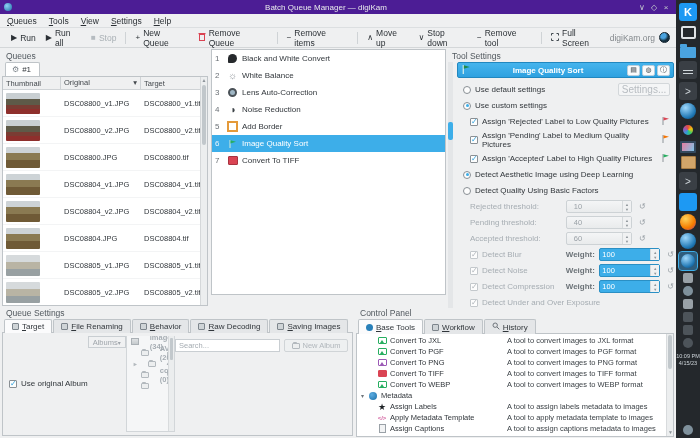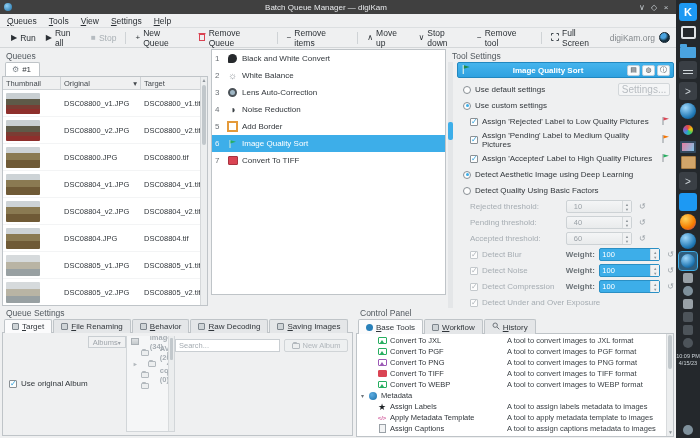--- a/index.html
+++ b/index.html
@@ -1,21 +1,21 @@
 <!DOCTYPE html>
 <html><head>
 <meta charset="utf-8">
 <style>
   * { margin:0; padding:0; box-sizing:border-box; }
   html,body { width:700px; height:438px; overflow:hidden; }
   body { font-family:"Liberation Sans", sans-serif; background:#eff0f1; position:relative; font-size:8px; color:#31363b; }
 
   
   .window { position:absolute; left:0; top:0; width:676px; height:438px; background:#eff0f1; }
-  .titlebar { height:14px; background:#404040; color:#fcfcfc; display:flex; align-items:center; padding:0 4px; font-size:8px; }
+  .titlebar { height:14px; background:#4c1d95; color:#fcfcfc; display:flex; align-items:center; padding:0 4px; font-size:8px; }
   .titlebar .appicon { width:8px; height:8px; border-radius:50%; background:radial-gradient(circle at 35% 35%, #8fd0f5, #1d6fa5); margin-right:4px; }
   .titlebar .title { flex:1; text-align:center; color:#e8eaec; }
   .titlebar .wbtn { width:12px; text-align:center; color:#c3c9cd; font-size:8px; cursor:default; }
   .menubar { height:14px; display:flex; align-items:center; gap:12px; padding:0 7px; background:#eff0f1; border-bottom:1px solid #dcdfe1; font-size:8.5px; }
   .menu-item { display:inline-block; color:#2b3035; }
   .menu-item::first-letter { text-decoration:underline; }
   .toolbar { height:20px; display:flex; align-items:center; padding:0 6px; background:#eff0f1; border-bottom:1px solid #d4d7d9; font-size:8.5px; }
   .tbtn { display:flex; align-items:center; gap:3px; padding:0 5px; height:16px; color:#2b3035; }
   .tbtn .tico { font-size:8px; line-height:1; }
   .tbtn.disabled { color:#a9b0b5; }
@@ -28,21 +28,21 @@
   .panel-title { font-size:8.5px; color:#51585e; padding:2px 0 1px 4px; }
 
   
   .queues-panel { position:absolute; left:2px; top:49px; width:206px; height:257px; }
   .qtabstrip { display:flex; padding-left:3px; }
   .qtab { display:flex; align-items:center; gap:3px; background:#fff; border:1px solid #bfc4c8; border-bottom:none; padding:2px 8px 2px 6px; font-size:8px; border-radius:2px 2px 0 0; }
   .gear { color:#7b838a; font-size:8px; }
   .qtable { background:#fff; border:1px solid #bfc4c8; height:230px; position:relative; overflow:hidden; }
   .qhead { display:flex; background:#eff0f1; border-bottom:1px solid #cfd3d6; height:13px; font-size:7.5px; color:#43484d; }
   .qhead > div { padding:2px 3px; border-right:1px solid #cfd3d6; }
-  .qh-thumb { width:58px; } .qh-orig { width:80px; display:flex; justify-content:space-between; align-items:center;} .qh-target { flex:1; border-right:none !important; }
+  .qh-thumb { width:58px; } .qh-orig { width:80px; display:flex; justify-content:space-between; align-items:flex-end;} .qh-target { flex:1; border-right:none !important; }
   .qrow { display:flex; align-items:center; height:27px; border-bottom:1px solid #f3f4f5; font-size:7.5px; color:#31363b; }
   .qc-thumb { width:58px; display:flex; justify-content:flex-start; padding-left:3px; }
   .qc-orig { width:80px; padding-left:3px; } .qc-target { flex:1; padding-left:3px; }
   .thumb { width:34px; height:21px; border-radius:1px; }
   .thumb.a { background:linear-gradient(#c9cfd2 0 30%, #5e5a48 30% 55%, #7a3c33 55% 78%, #8e2f2c 78%); }
   .thumb.b { background:linear-gradient(#cdd3d6 0 28%, #8a7a52 28% 60%, #6f5a36 60%); }
   .thumb.c { background:linear-gradient(#d6dadc 0 35%, #b9b4a4 35% 65%, #98a0a2 65%); }
   .qscroll { position:absolute; right:0; top:0; width:7px; height:100%; background:#eceeef; border-left:1px solid #d5d8da; font-size:5px; color:#8d949a; text-align:center; }
   .qscroll .sthumb { position:absolute; top:8px; left:1px; width:4px; height:60px; background:#c1c7cb; border-radius:2px; }
 

